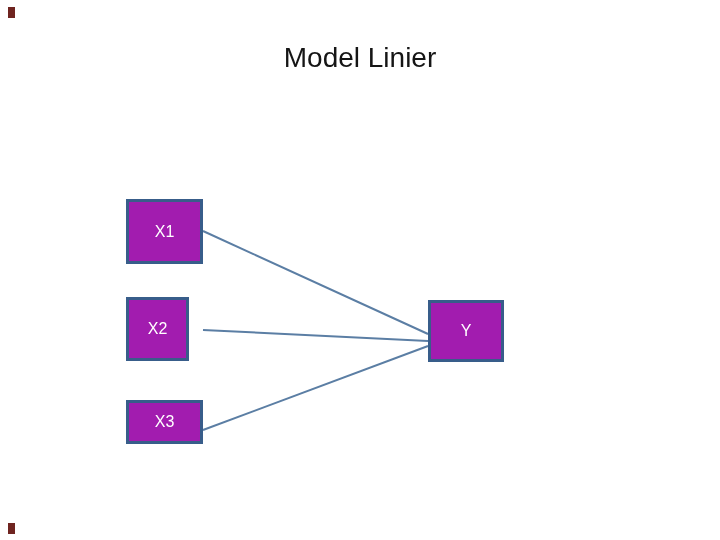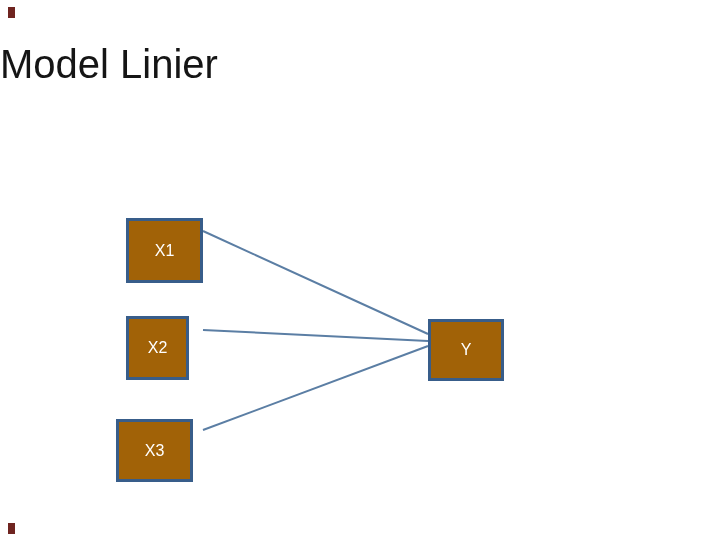--- a/index.html
+++ b/index.html
@@ -13,43 +13,43 @@
     width: 720px;
     height: 540px;
     background: #ffffff;
     overflow: hidden;
   }
   .slide-title {
     position: absolute;
     top: 42px;
     left: 0;
     width: 720px;
-    font-size: 40px;
+    text-align: center;
+    font-size: 28px;
     font-weight: 400;
     color: #151515;
     letter-spacing: 0px;
   }
   .node {
     position: absolute;
     box-sizing: border-box;
-    background: #a16207;
+    background: #a21caf;
     border: 3px solid #385d8a;
     display: flex;
     align-items: center;
     justify-content: center;
-    margin-top: 19px;
   }
   .node .label {
     color: #ffffff;
     font-size: 16px;
     line-height: 1;
   }
   .node-x1 { left: 126px; top: 199px; width: 77px; height: 65px; }
   .node-x2 { left: 126px; top: 297px; width: 63px; height: 64px; }
-  .node-x3 { left: 116px; top: 400px; width: 77px; height: 63px; }
+  .node-x3 { left: 126px; top: 400px; width: 77px; height: 44px; }
   .node-y  { left: 428px; top: 300px; width: 76px; height: 62px; }
   .connector-layer {
     position: absolute;
     left: 0; top: 0;
     width: 720px;
     height: 540px;
     pointer-events: none;
   }
   .connector-layer line {
     stroke: #5b7ea4;

